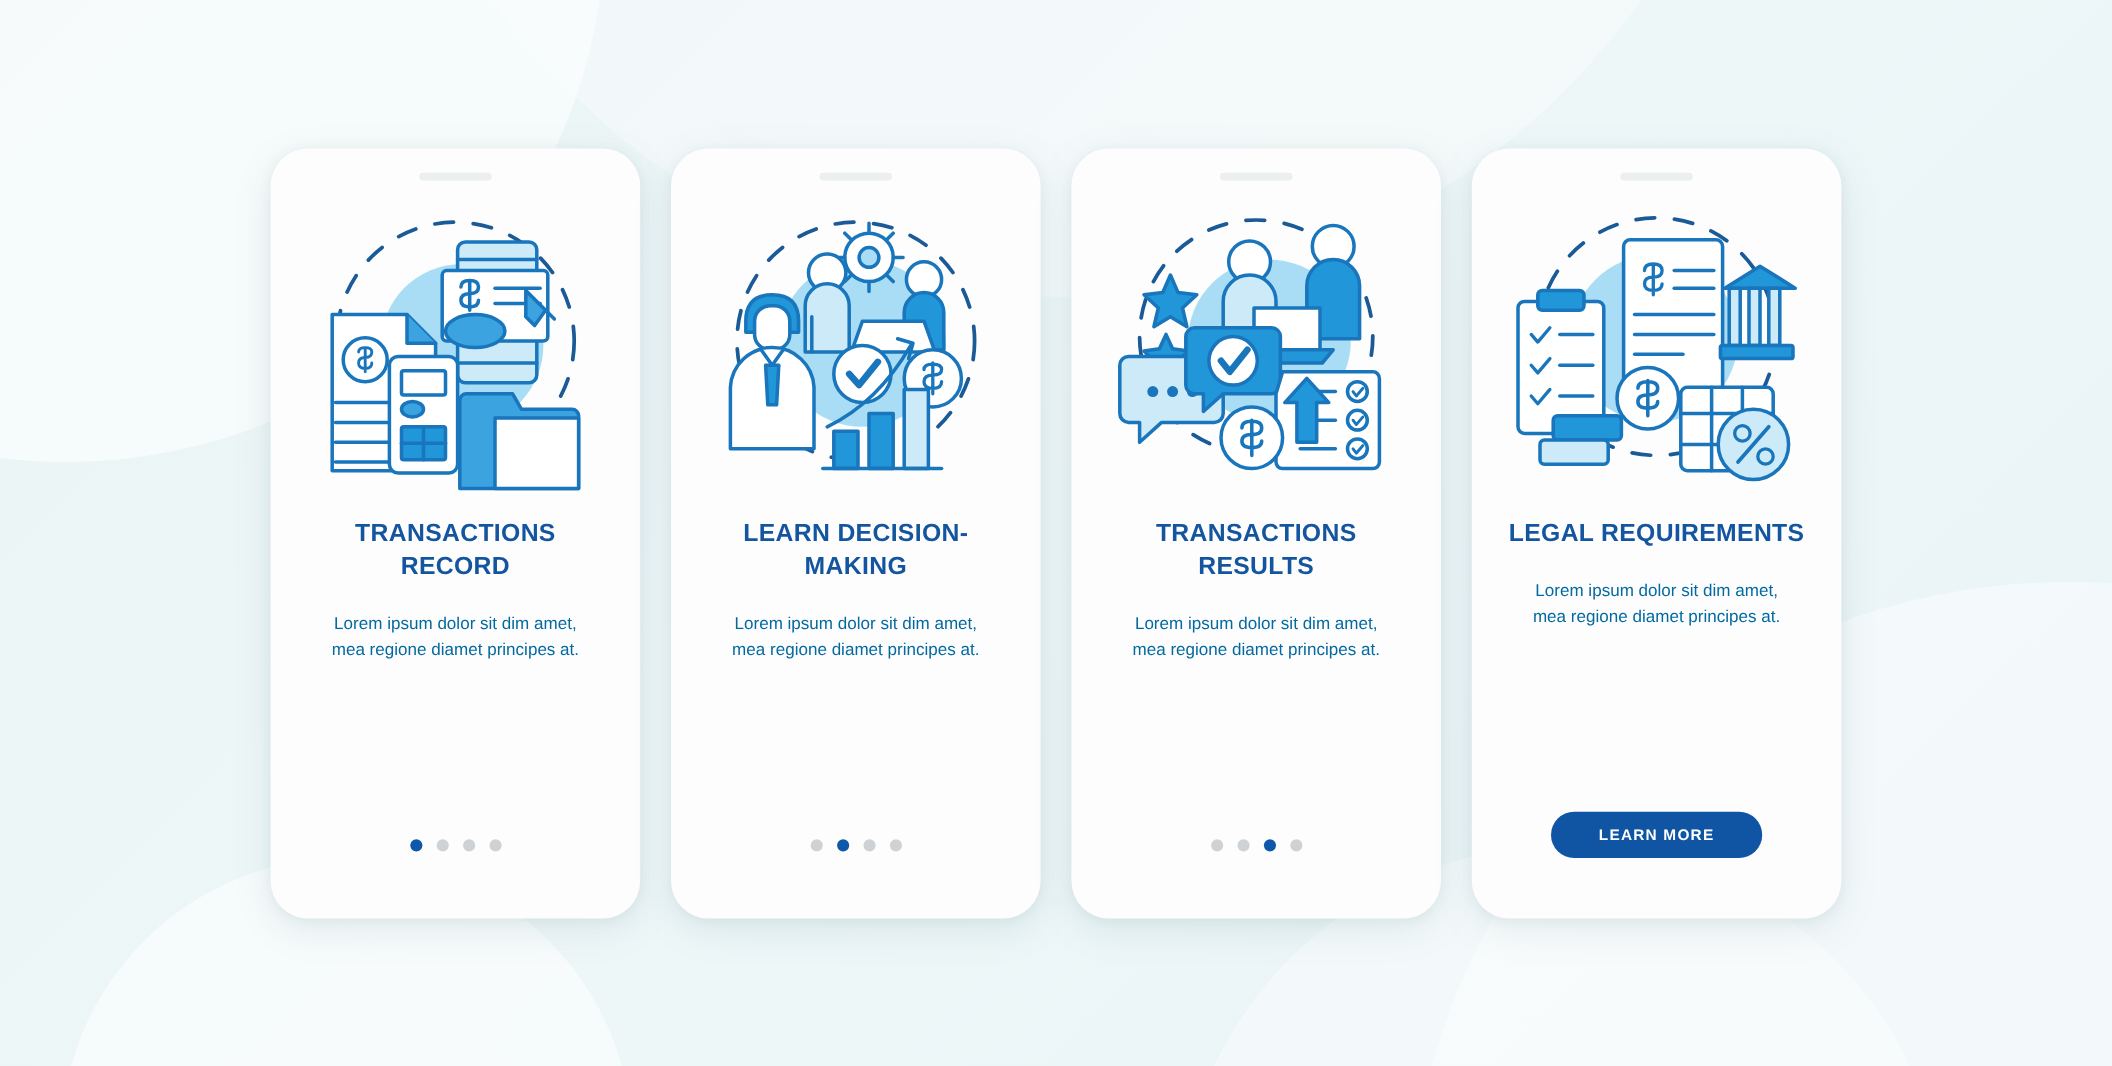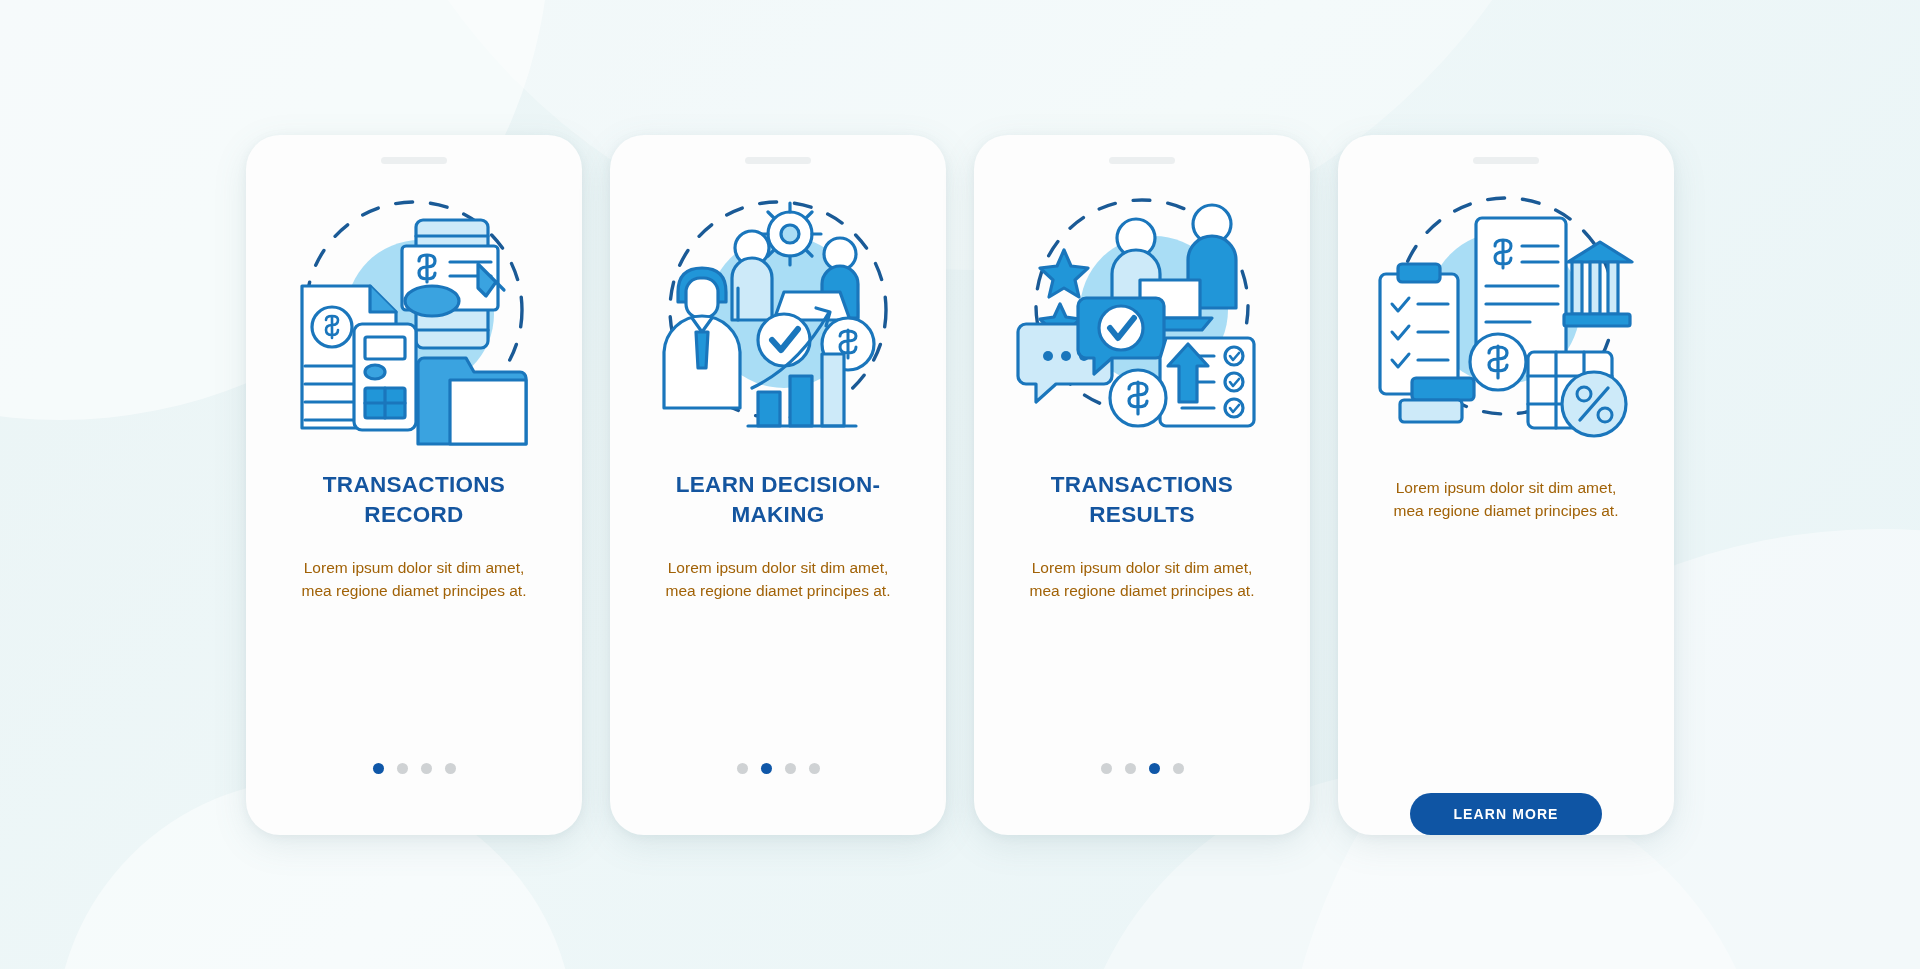--- a/index.html
+++ b/index.html
@@ -93,21 +93,21 @@
     color: #14559f;
     flex: 0 0 auto;
   }
 
   .card-body {
     margin-top: 26px;
     width: 240px;
     text-align: center;
     font-size: 15.5px;
     line-height: 23px;
-    color: #a16207;
+    color: #0369a1;
     flex: 0 0 auto;
   }
 
   .spacer { flex: 1 1 auto; }
 
   
   .dots {
     display: flex;
     gap: 13px;
     align-items: center;
@@ -119,20 +119,21 @@
   .dot {
     width: 11px;
     height: 11px;
     border-radius: 50%;
     background: #cfd2d4;
   }
   .dot.active { background: #0f57a8; }
 
   
   .cta {
+    margin-bottom: 55px;
     width: 192px;
     height: 42px;
     border-radius: 21px;
     background: #0f55a4;
     color: #ffffff;
     border: none;
     font-family: "Liberation Sans", sans-serif;
     font-size: 14px;
     font-weight: bold;
     letter-spacing: 1.1px;
@@ -382,20 +383,21 @@
           <line x1="212" y1="160" x2="212" y2="236"></line>
 
           <circle cx="222" cy="212" r="32" fill="#cdeaf9" stroke="#1a76bc"></circle>
           <circle cx="212" cy="202" r="7" fill="none" stroke="#1a76bc" stroke-width="3"></circle>
           <circle cx="233" cy="223" r="7" fill="none" stroke="#1a76bc" stroke-width="3"></circle>
           <line x1="236" y1="196" x2="208" y2="228" stroke-width="3.4"></line>
         </g>
       </svg>
     </div>
 
+    <div class="card-title">LEGAL REQUIREMENTS</div>
     <div class="card-body">Lorem ipsum dolor sit dim amet, mea regione diamet principes at.</div>
 
     <div class="spacer"></div>
 
     <button class="cta">LEARN MORE</button>
   </div>
 
 </div>
 
 </body></html>

